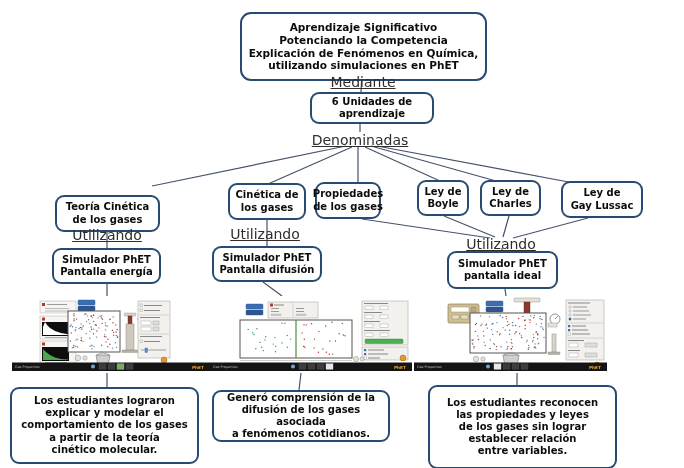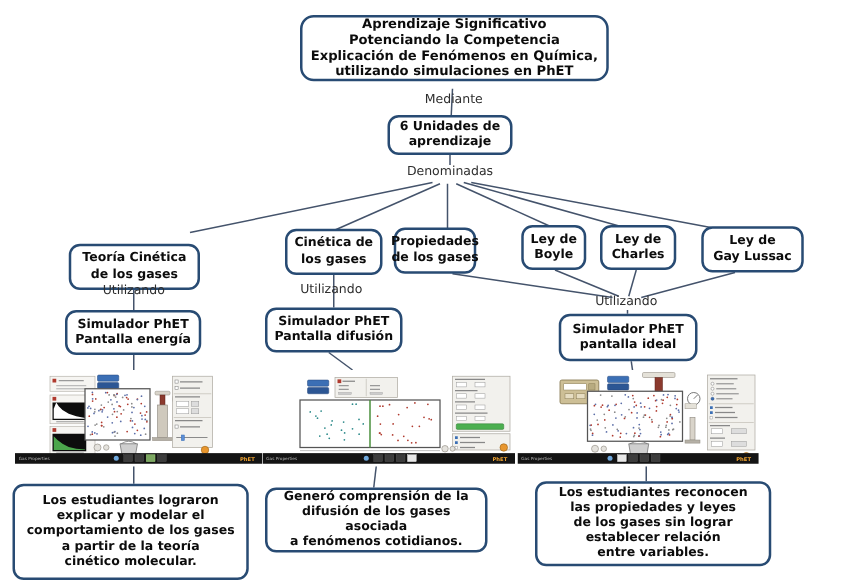--- a/index.html
+++ b/index.html
@@ -12,21 +12,21 @@
     position:absolute;z-index:2;box-sizing:border-box;
     background:#ffffff;border:2px solid #284b73;border-radius:9px;
     display:flex;align-items:center;justify-content:center;
     text-align:center;font-weight:bold;color:#0c0c0c;
     font-size:10px;line-height:1.22;white-space:pre-line;padding:2px 3px;
   }
   .node.big{border-width:2.5px;border-radius:11px;font-size:10.5px;}
   .node.outcome{border-width:2.5px;font-size:10px;}
   .conn-label{
     position:absolute;z-index:3;transform:translateX(-50%);
-    font-size:10px;color:#2e2e2e;white-space:nowrap;font-weight:400;
+    font-size:14px;color:#2e2e2e;white-space:nowrap;font-weight:400;text-decoration:underline;
   }
   .shot{position:absolute;z-index:2;background:#ffffff;}
   .shot svg{display:block;}
 </style>
 </head>
 <body>
 
 <div id="canvas">
 
   <svg id="wires" viewBox="0 0 684 468">
@@ -53,28 +53,28 @@
       <path d="M362,219 L490,238"></path>
       <path d="M444,216 L495,237"></path>
       <path d="M509,216 L503,237"></path>
       <path d="M588,218 L513,238"></path>
       <path d="M502,248 L502,251"></path>
       <path d="M505,289 L506,296"></path>
       <path d="M517,373 L517,385"></path>
     </g>
   </svg>
 
-  <div class="node big" style="left:240px;top:12px;width:247px;height:53px;">Aprendizaje Significativo
+  <div class="node big" style="left:240px;top:12px;width:247px;height:69px;">Aprendizaje Significativo
 Potenciando la Competencia
 Explicación de Fenómenos en Química,
 utilizando simulaciones en PhET</div>
 
   <div class="conn-label" style="left:363px;top:74px;">Mediante</div>
 
-  <div class="node" style="left:310px;top:92px;width:100px;height:32px;">6 Unidades de
+  <div class="node" style="left:310px;top:92px;width:124px;height:32px;">6 Unidades de
 aprendizaje</div>
 
   <div class="conn-label" style="left:360px;top:132px;text-align:center;">Denominadas</div>
 
   <div class="node" style="left:55px;top:184px;width:105px;height:37px;margin-top:11px;">Teoría Cinética
 de los gases</div>
   <div class="node" style="left:228px;top:183px;width:78px;height:37px;">Cinética de
 los gases</div>
   <div class="node" style="left:315px;top:182px;width:66px;height:37px;">Propiedades
 de los gases</div>
@@ -593,19 +593,19 @@
   </div>
 
   <div class="node outcome" style="left:212px;top:390px;width:178px;height:52px;">Generó comprensión de la
 difusión de los gases asociada
 a fenómenos cotidianos.</div>
   <div class="node outcome" style="left:10px;top:387px;width:189px;height:77px;">Los estudiantes lograron
 explicar y modelar el
 comportamiento de los gases
 a partir de la teoría
 cinético molecular.</div>
-  <div class="node outcome" style="left:428px;top:385px;width:189px;height:68px;">Los estudiantes reconocen
+  <div class="node outcome" style="left:428px;top:385px;width:189px;height:84px;">Los estudiantes reconocen
 las propiedades y leyes
 de los gases sin lograr
 establecer relación
 entre variables.</div>
 
 </div>
 
 </body></html>

